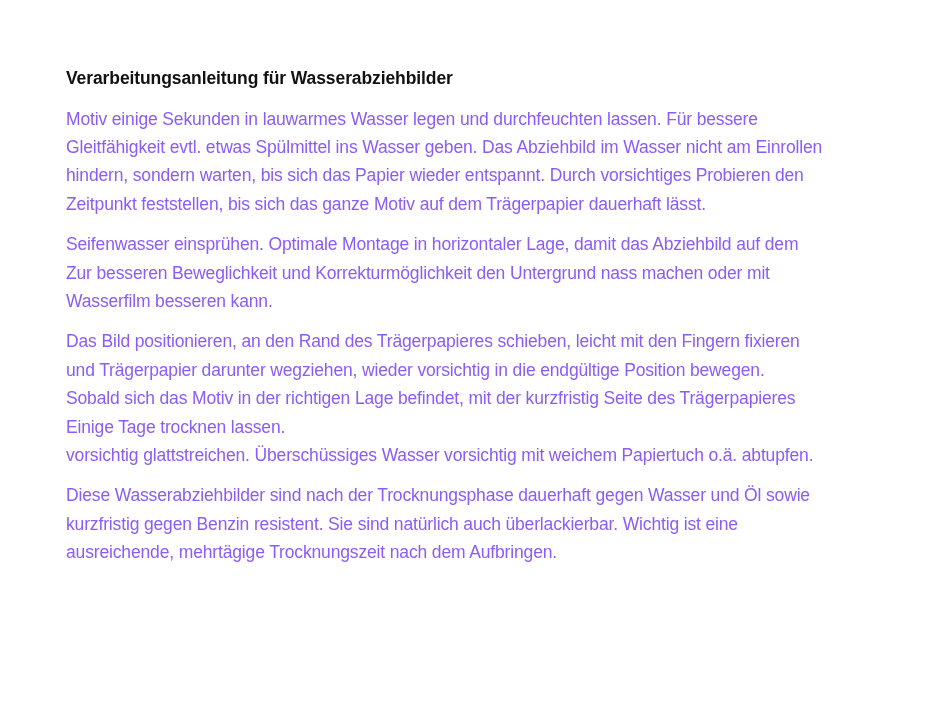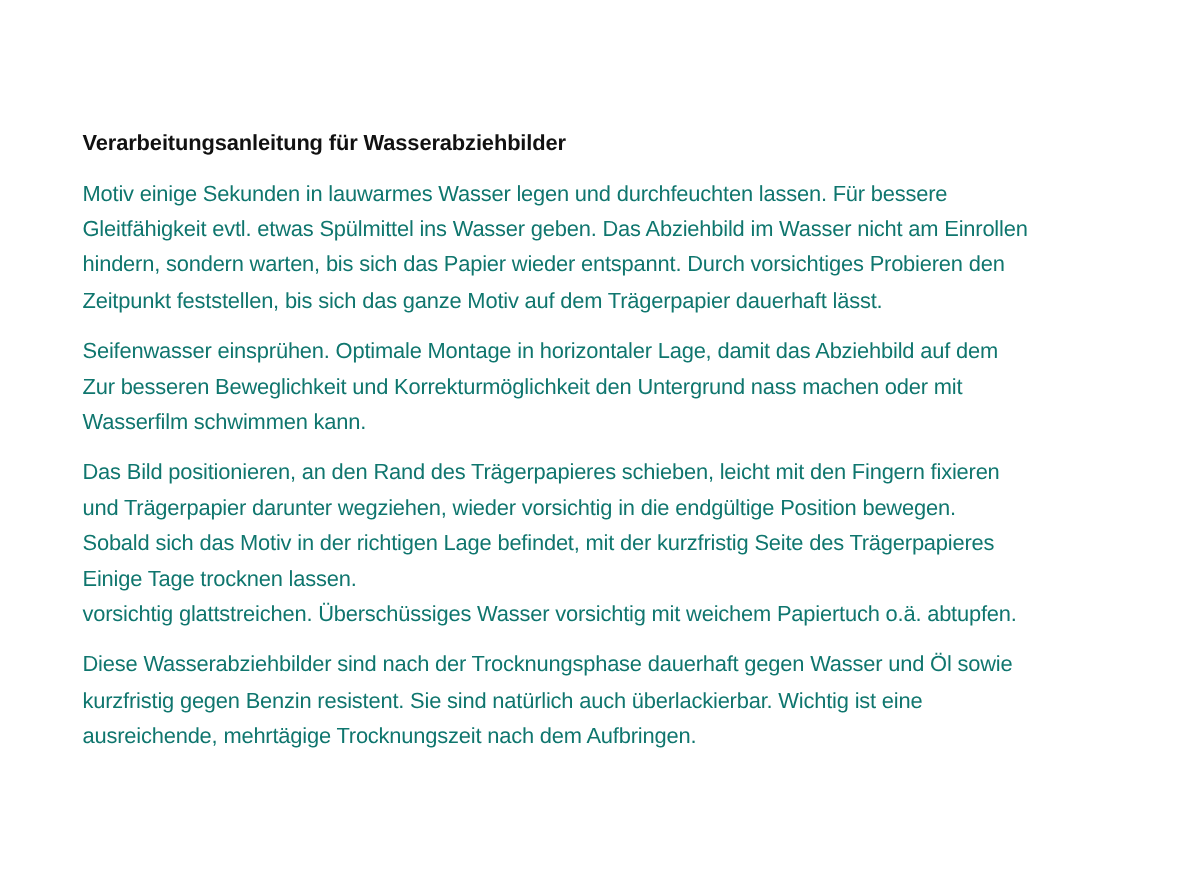--- a/index.html
+++ b/index.html
@@ -11,61 +11,61 @@
     width: 950px;
     height: 713px;
     background: #ffffff;
     overflow: hidden;
     font-family: "Liberation Sans", "DejaVu Sans", sans-serif;
   }
   .page {
     box-sizing: border-box;
     width: 950px;
     height: 713px;
-    padding: 100px 40px 0 66px;
+    padding: 64px 40px 0 66px;
     color: #1a1a1a;
   }
   .doc-heading {
     font-size: 17.5px;
     font-weight: 700;
     line-height: 28.5px;
     margin: 0 0 12px 0;
     letter-spacing: -0.1px;
     color: #111111;
   }
   .para {
     margin: 0 0 12px 0;
   }
   .line {
     font-size: 17.5px;
     font-weight: 400;
     line-height: 28.4px;
     letter-spacing: -0.15px;
     white-space: nowrap;
-    color: #0f766e;
+    color: #8b5cf6;
   }
 </style>
 </head>
 <body>
 
 <div class="page">
 
   <h1 class="doc-heading">Verarbeitungsanleitung für Wasserabziehbilder</h1>
 
   <div class="para">
     <div class="line">Motiv einige Sekunden in lauwarmes Wasser legen und durchfeuchten lassen. Für bessere</div>
     <div class="line">Gleitfähigkeit evtl. etwas Spülmittel ins Wasser geben. Das Abziehbild im Wasser nicht am Einrollen</div>
     <div class="line">hindern, sondern warten, bis sich das Papier wieder entspannt. Durch vorsichtiges Probieren den</div>
     <div class="line">Zeitpunkt feststellen, bis sich das ganze Motiv auf dem Trägerpapier dauerhaft lässt.</div>
   </div>
 
   <div class="para">
     <div class="line">Seifenwasser einsprühen. Optimale Montage in horizontaler Lage, damit das Abziehbild auf dem</div>
     <div class="line">Zur besseren Beweglichkeit und Korrekturmöglichkeit den Untergrund nass machen oder mit</div>
-    <div class="line">Wasserfilm schwimmen kann.</div>
+    <div class="line">Wasserfilm besseren kann.</div>
   </div>
 
   <div class="para">
     <div class="line">Das Bild positionieren, an den Rand des Trägerpapieres schieben, leicht mit den Fingern fixieren</div>
     <div class="line">und Trägerpapier darunter wegziehen, wieder vorsichtig in die endgültige Position bewegen.</div>
     <div class="line">Sobald sich das Motiv in der richtigen Lage befindet, mit der kurzfristig Seite des Trägerpapieres</div>
     <div class="line">Einige Tage trocknen lassen.</div>
     <div class="line">vorsichtig glattstreichen. Überschüssiges Wasser vorsichtig mit weichem Papiertuch o.ä. abtupfen.</div>
   </div>
 

